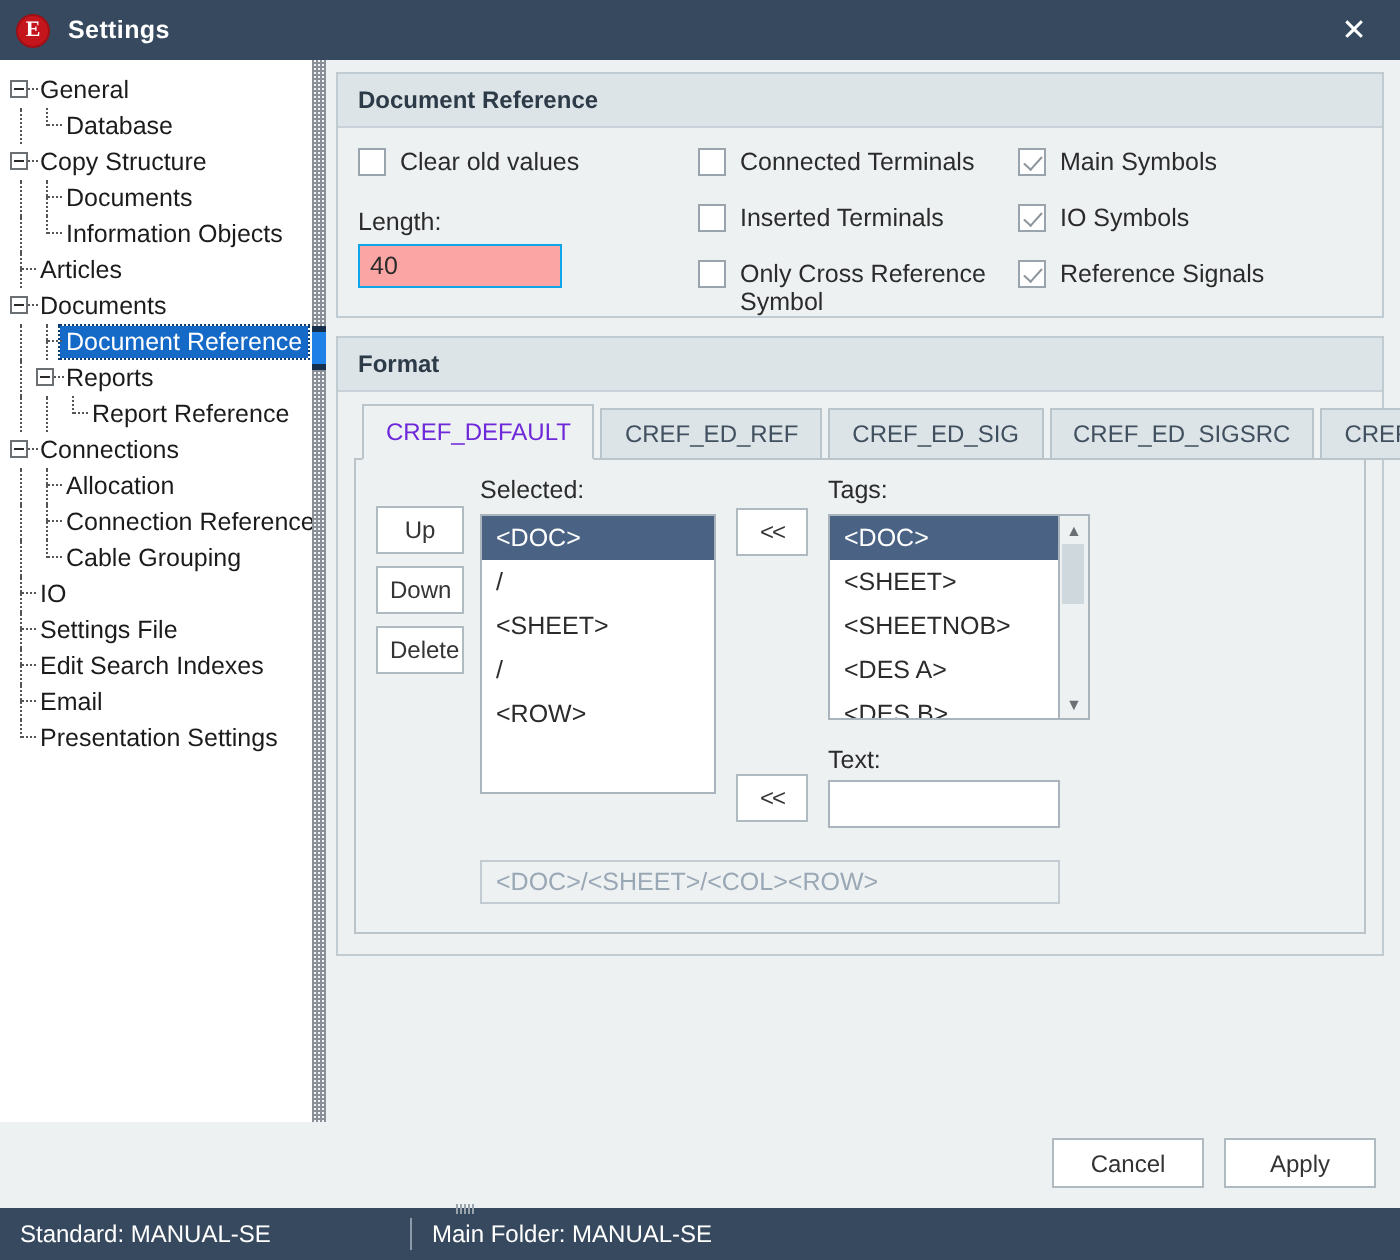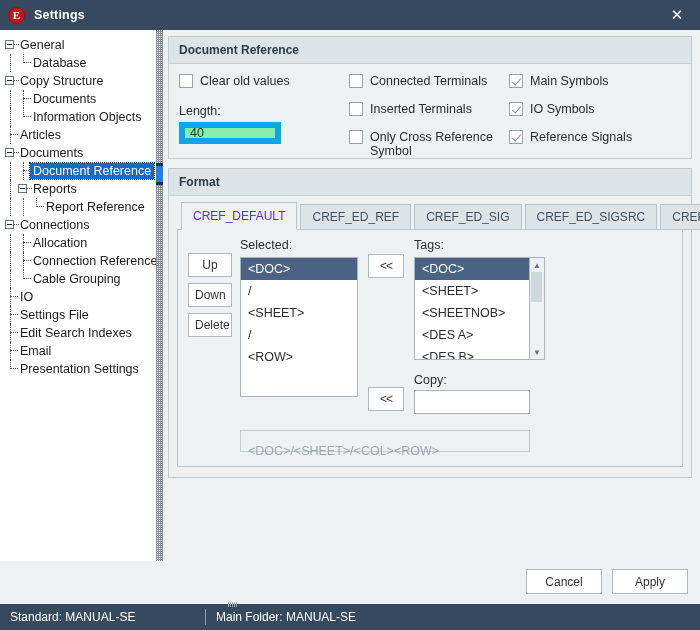--- a/index.html
+++ b/index.html
@@ -176,21 +176,21 @@
     position: absolute; left: 4px; top: 1px;
     width: 4px; height: 8px;
     border: solid #8d959c;
     border-width: 0 1.4px 1.4px 0;
     transform: rotate(42deg);
   }
   .cb .cb-label { font-size: 12.5px; color: #2b2b2b; }
   .len-label { font-size: 12.5px; color: #2b2b2b; margin-bottom: 4px; }
   .len-input {
     width: 102px; height: 22px;
-    border: 6px solid #0ea5e9; background: #86efac;
+    border: 1px solid #0ea5e9; background: #fca5a5;
     font-family: "Liberation Sans", sans-serif;
     font-size: 12.5px; color: #2b2b2b;
     padding: 0 5px; outline: none;
   }
   .col3 { grid-row: 1 / span 3; }
 
   
   .tabstrip {
     display: flex; align-items: flex-end;
     padding: 0 0 0 4px;
@@ -284,21 +284,21 @@
     font-family: "Liberation Sans", sans-serif;
     font-size: 12.5px; padding: 0 5px; outline: none;
   }
   .rightstack { display: flex; flex-direction: column; }
   .lower-xfer { display: flex; align-items: flex-start; margin-top: 7px; }
   .preview {
     margin: 16px 0 0 52px;
     width: 290px; height: 22px;
     border: 1px solid #c3ccd3; background: #eef1f2;
     color: #9aa8b6; font-size: 12.5px;
-    line-height: 20px; padding: 10px 7px;
+    line-height: 20px; padding: 0 7px;
     white-space: nowrap;
   }
 
   
   .footer {
     flex: 0 0 auto;
     display: flex; justify-content: flex-end; align-items: center;
     padding: 8px 12px 10px 12px;
     background: #eef1f2;
   }
@@ -550,21 +550,21 @@
                       </div>
                     </div>
                   </div>
                 </div>
 
                 <div class="lower-xfer">
                   <div class="arrowcol" style="padding-top:20px;">
                     <button class="xbtn">&lt;&lt;</button>
                   </div>
                   <div>
-                    <div class="textlabel">Copy:</div>
+                    <div class="textlabel">Text:</div>
                     <input class="textinput" type="text" value="" style="">
                   </div>
                 </div>
               </div>
 
             </div>
 
             <div class="preview">&lt;DOC&gt;/&lt;SHEET&gt;/&lt;COL&gt;&lt;ROW&gt;</div>
 
           </div>

